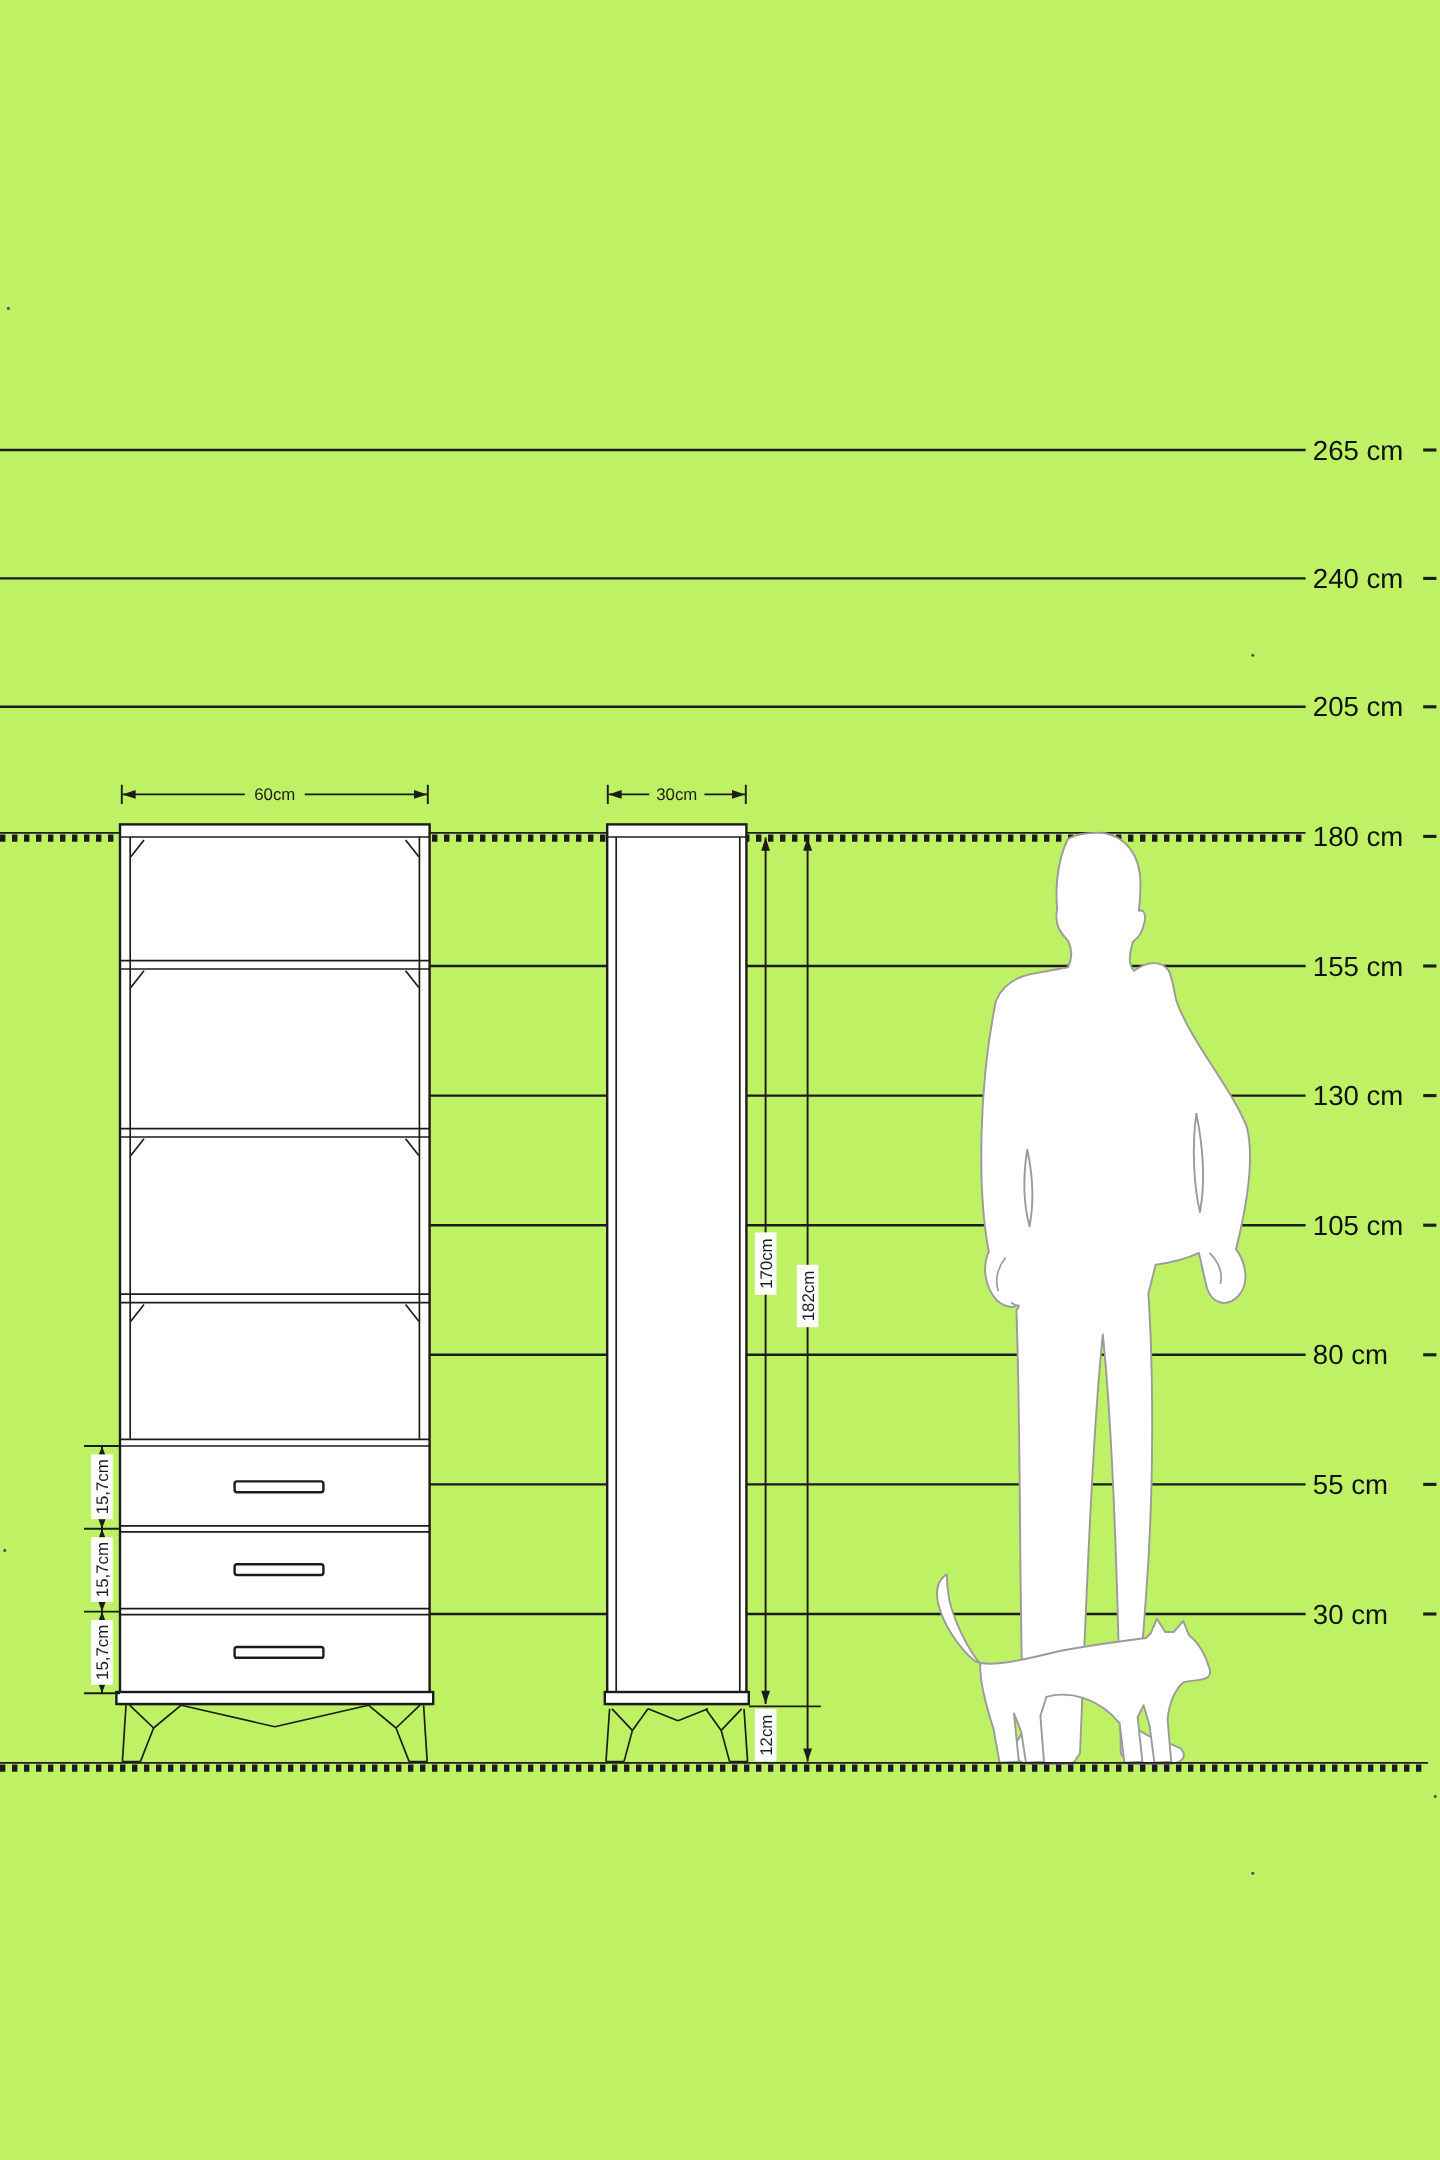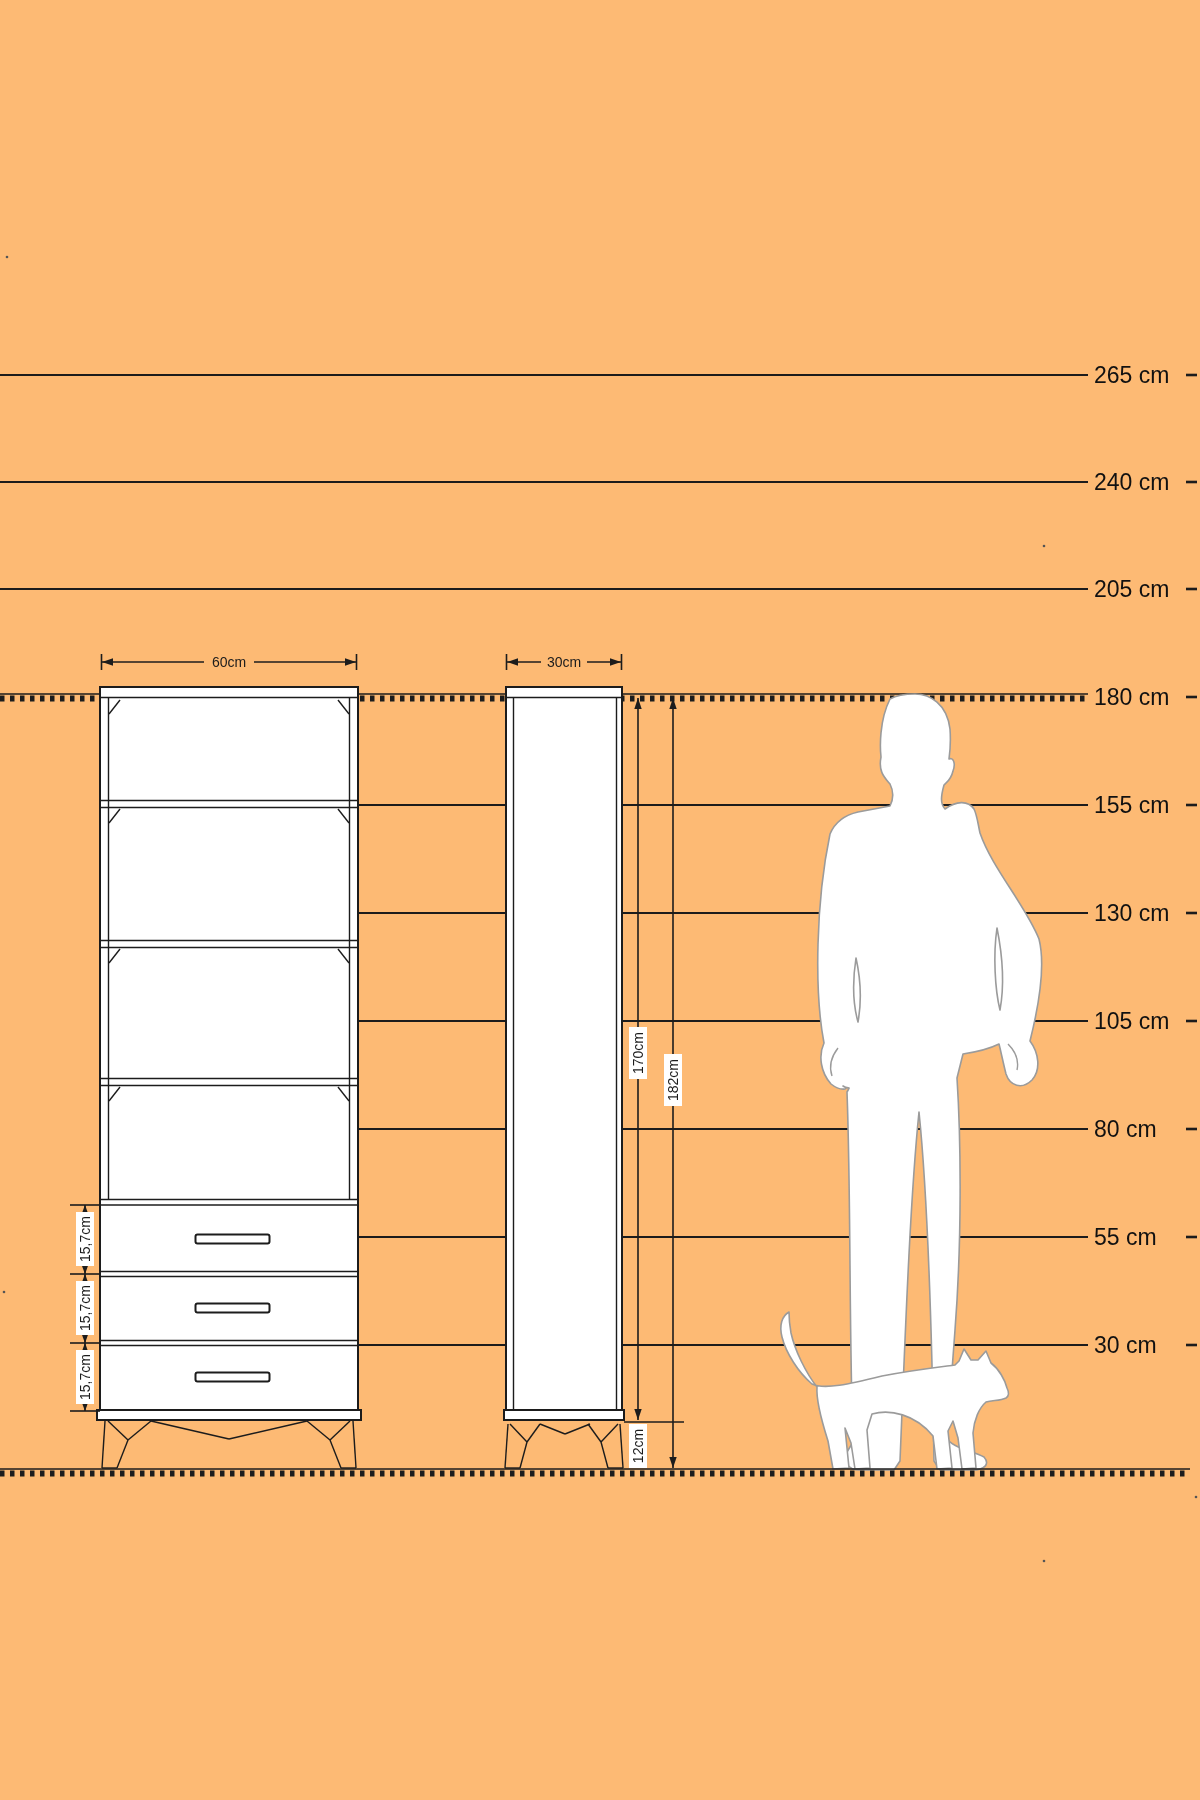--- a/index.html
+++ b/index.html
@@ -1,16 +1,16 @@
 <!DOCTYPE html>
 <html><head>
 <meta charset="utf-8">
 <style>
   html,body{margin:0;padding:0;background:#fff;}
-  .page{width:1200px;height:1800px;background:#fdba74;position:relative;font-family:"Liberation Sans",sans-serif;}
+  .page{width:1200px;height:1800px;background:#bef264;position:relative;font-family:"Liberation Sans",sans-serif;}
   svg{display:block;}
   .blk{stroke:#1c1c1c;stroke-width:2;fill:none;}
   .thin{stroke:#1c1c1c;stroke-width:1.4;fill:none;}
   .dim{stroke:#1c1c1c;stroke-width:1.6;fill:none;}
   .fillw{fill:#ffffff;}
   .arrow{fill:#1c1c1c;stroke:none;}
   .scale-text{font-size:23px;fill:#111;}
   .dim-text{font-size:14px;fill:#1c1c1c;}
   .silh{fill:#ffffff;stroke-width:1.6;stroke-linejoin:round;stroke-linecap:round;}
   .dot{fill:#555;}

